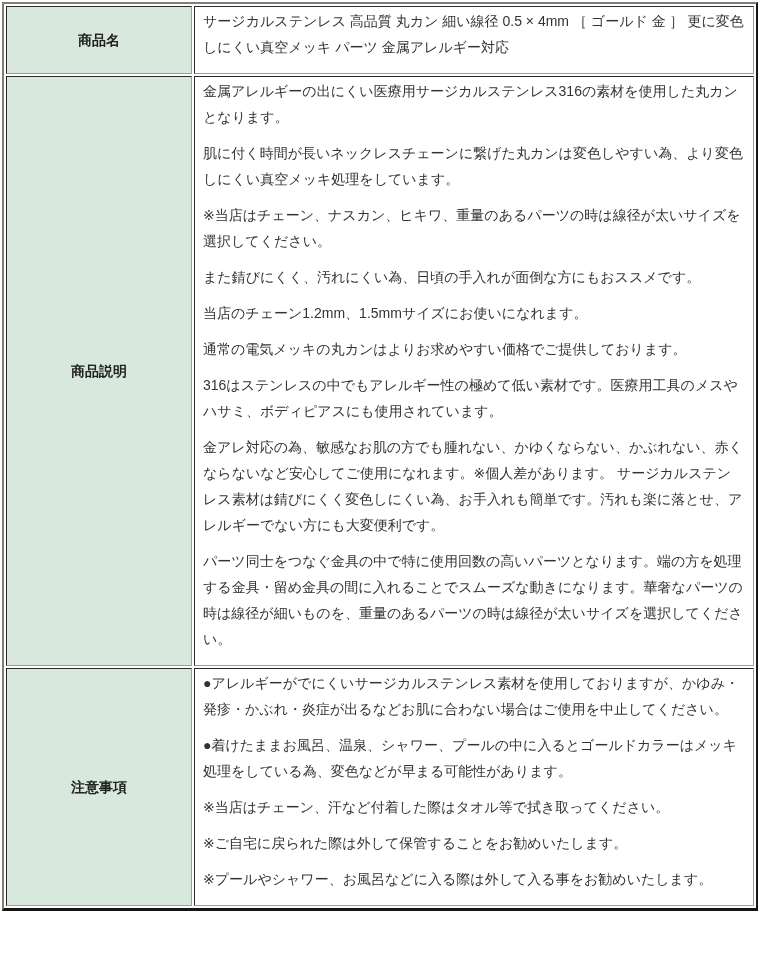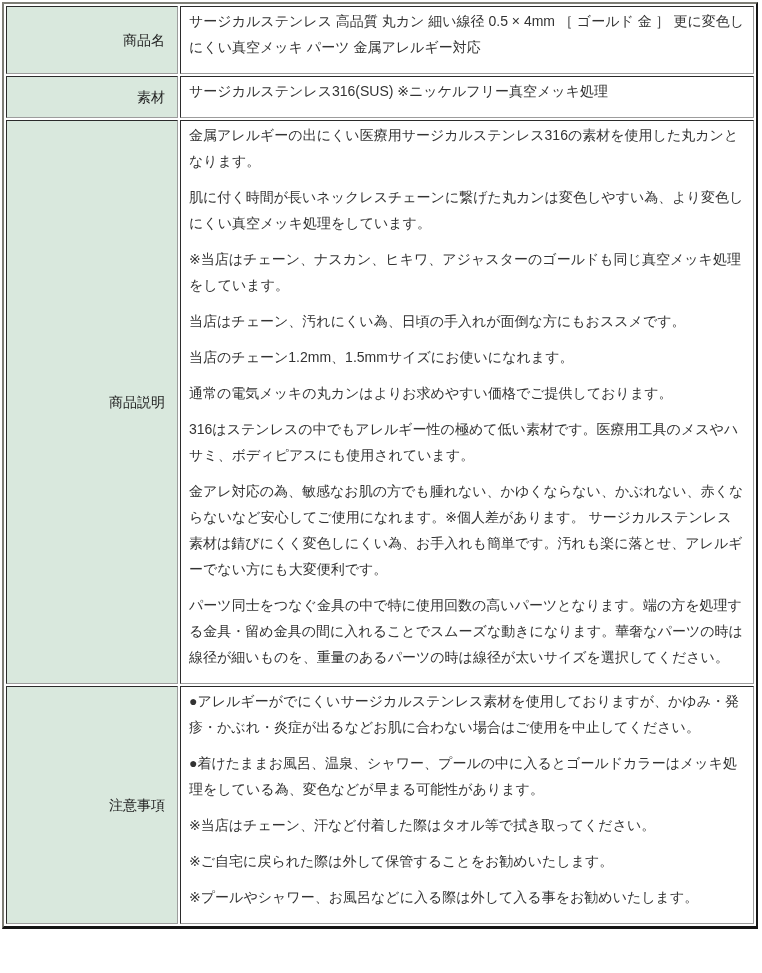--- a/index.html
+++ b/index.html
@@ -30,25 +30,25 @@
     background:#fff;
   }
   th.label, td.value{
     border:1px solid;
     border-color:var(--cell-border-dark) var(--cell-border-light) var(--cell-border-light) var(--cell-border-dark);
     font-size:14px;
   }
   th.label{
     background:var(--label-bg);
     width:146px;
-    font-weight:normal;
-    text-align:right;
+    font-weight:bold;
+    text-align:center;
     vertical-align:middle;
     color:var(--label-text);
-    padding:2px 12px;
+    padding:2px 19px;
     line-height:20px;
   }
   td.value{
     background:var(--value-bg);
     vertical-align:top;
     text-align:left;
     padding:1px 8px;
     color:var(--body-text);
     line-height:26px;
   }
@@ -62,32 +62,26 @@
 
 <table class="spec">
   <tbody>
       <tr>
         <th class="label">商品名</th>
         <td class="value">
           <p>サージカルステンレス 高品質 丸カン 細い線径 0.5 × 4mm ［ ゴールド 金 ］ 更に変色しにくい真空メッキ パーツ 金属アレルギー対応</p>
         </td>
       </tr>
       <tr>
-        <th class="label">素材</th>
-        <td class="value">
-          <p>サージカルステンレス316(SUS) ※ニッケルフリー真空メッキ処理</p>
-        </td>
-      </tr>
-      <tr>
         <th class="label">商品説明</th>
         <td class="value">
           <p>金属アレルギーの出にくい医療用サージカルステンレス316の素材を使用した丸カンとなります。</p>
           <p>肌に付く時間が長いネックレスチェーンに繋げた丸カンは変色しやすい為、より変色しにくい真空メッキ処理をしています。</p>
-          <p>※当店はチェーン、ナスカン、ヒキワ、アジャスターのゴールドも同じ真空メッキ処理をしています。</p>
-          <p>当店はチェーン、汚れにくい為、日頃の手入れが面倒な方にもおススメです。</p>
+          <p>※当店はチェーン、ナスカン、ヒキワ、重量のあるパーツの時は線径が太いサイズを選択してください。</p>
+          <p>また錆びにくく、汚れにくい為、日頃の手入れが面倒な方にもおススメです。</p>
           <p>当店のチェーン1.2mm、1.5mmサイズにお使いになれます。</p>
           <p>通常の電気メッキの丸カンはよりお求めやすい価格でご提供しております。</p>
           <p>316はステンレスの中でもアレルギー性の極めて低い素材です。医療用工具のメスやハサミ、ボディピアスにも使用されています。</p>
           <p>金アレ対応の為、敏感なお肌の方でも腫れない、かゆくならない、かぶれない、赤くならないなど安心してご使用になれます。※個人差があります。 サージカルステンレス素材は錆びにくく変色しにくい為、お手入れも簡単です。汚れも楽に落とせ、アレルギーでない方にも大変便利です。</p>
           <p>パーツ同士をつなぐ金具の中で特に使用回数の高いパーツとなります。端の方を処理する金具・留め金具の間に入れることでスムーズな動きになります。華奢なパーツの時は線径が細いものを、重量のあるパーツの時は線径が太いサイズを選択してください。</p>
         </td>
       </tr>
       <tr>
         <th class="label">注意事項</th>
         <td class="value">

